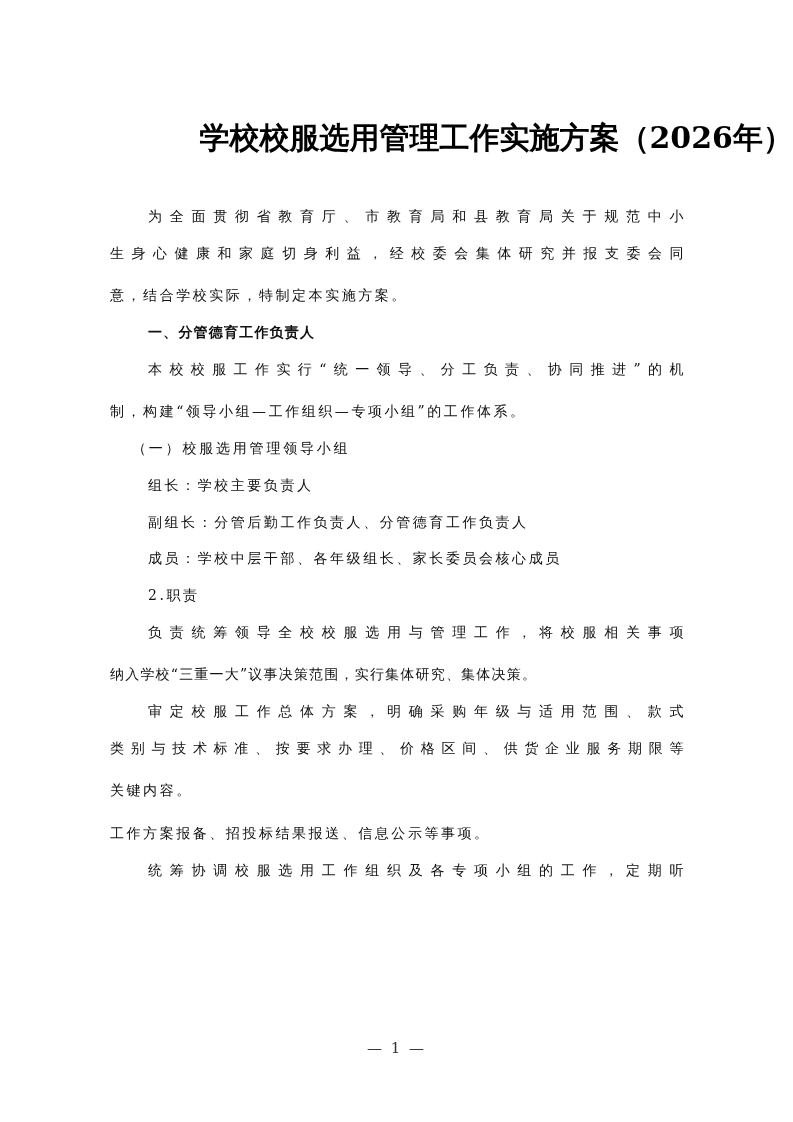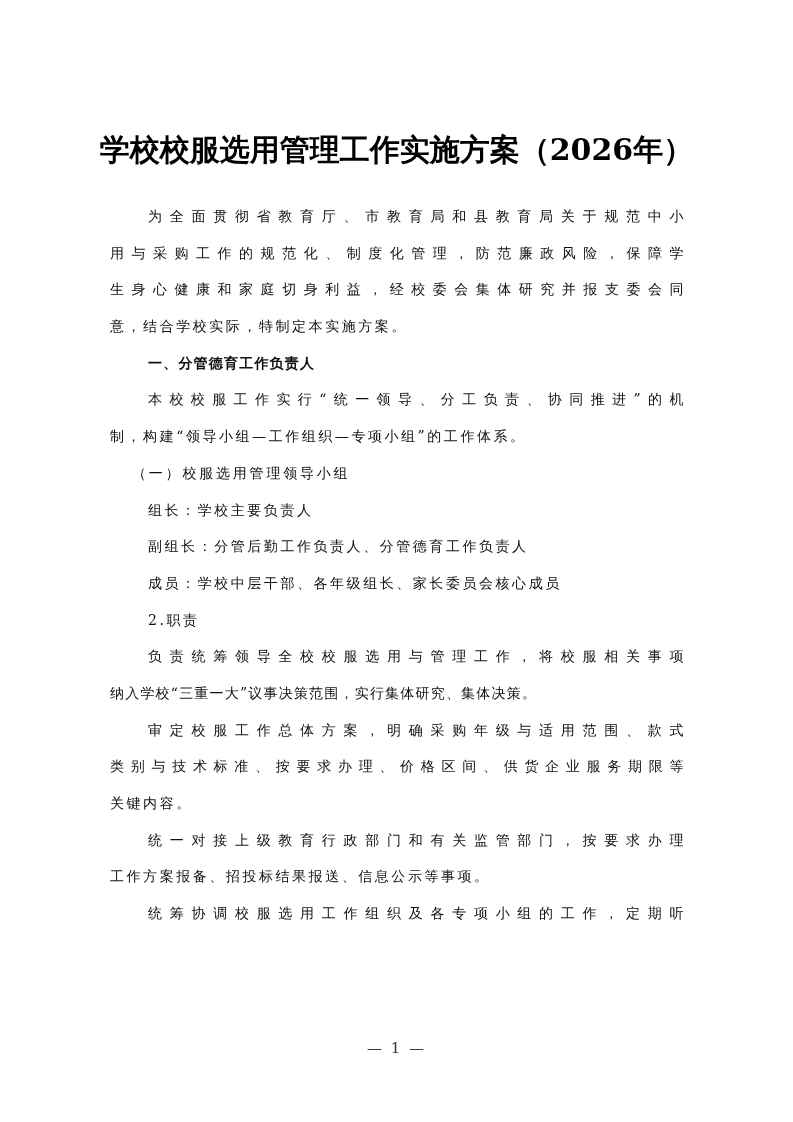--- a/index.html
+++ b/index.html
@@ -18,23 +18,23 @@
     .page {
       position: absolute;
       left: 0; top: 0;
       width: 793px;
       height: 1122px;
       background: #ffffff;
     }
     .title {
       position: absolute;
       left: 0;
-      top: 128px;
+      top: 116px;
       width: 793px;
-      text-align: center;
+      text-align: right;
       font-family: "DejaVu Serif", "Liberation Serif", serif;
       font-weight: bold;
       font-size: 30px;
       line-height: 44px;
       letter-spacing: 0px;
       color: #000000;
       margin: 0;
     }
     .body {
       position: absolute;
@@ -50,20 +50,21 @@
       letter-spacing: 2.55px;
       text-align: justify;
       text-align-last: justify;
       color: #111111;
     }
     .line.indent {
       padding-left: 38px;
     }
     .line.last {
       text-align-last: left;
+      margin-top: 6px;
     }
     .line.heading {
       font-family: "DejaVu Sans", "Liberation Sans", sans-serif;
       font-weight: bold;
       text-align-last: left;
       letter-spacing: 1.2px;
       padding-left: 38px;
     }
     .line.subheading {
       text-align-last: left;
@@ -88,21 +89,20 @@
   </style>
 </head>
 <body>
 
 <div class="page">
 
   <h1 class="title">学校校服选用管理工作实施方案（2026年）</h1>
 
   <div class="body">
     <div class="line indent">为全面贯彻省教育厅、市教育局和县教育局关于规范中小</div>
-    <div class="line">用与采购工作的规范化、制度化管理，防范廉政风险，保障学</div>
     <div class="line">生身心健康和家庭切身利益，经校委会集体研究并报支委会同</div>
     <div class="line last">意，结合学校实际，特制定本实施方案。</div>
 
     <div class="line heading">一、分管德育工作负责人</div>
 
     <div class="line indent">本校校服工作实行“统一领导、分工负责、协同推进”的机</div>
     <div class="line last">制，构建“领导小组—工作组织—专项小组”的工作体系。</div>
 
     <div class="line subheading">（一）校服选用管理领导小组</div>
 
@@ -111,20 +111,19 @@
     <div class="line item">成员：学校中层干部、各年级组长、家长委员会核心成员</div>
     <div class="line item">2.职责</div>
 
     <div class="line indent">负责统筹领导全校校服选用与管理工作，将校服相关事项</div>
     <div class="line last" style="letter-spacing:1.2px;">纳入学校“三重一大”议事决策范围，实行集体研究、集体决策。</div>
 
     <div class="line indent">审定校服工作总体方案，明确采购年级与适用范围、款式</div>
     <div class="line">类别与技术标准、按要求办理、价格区间、供货企业服务期限等</div>
     <div class="line last">关键内容。</div>
 
-    <div class="line indent">统一对接上级教育行政部门和有关监管部门，按要求办理</div>
     <div class="line last">工作方案报备、招投标结果报送、信息公示等事项。</div>
 
     <div class="line indent">统筹协调校服选用工作组织及各专项小组的工作，定期听</div>
   </div>
 
   <div class="pagenum">— 1 —</div>
 </div>
 
 </body></html>

